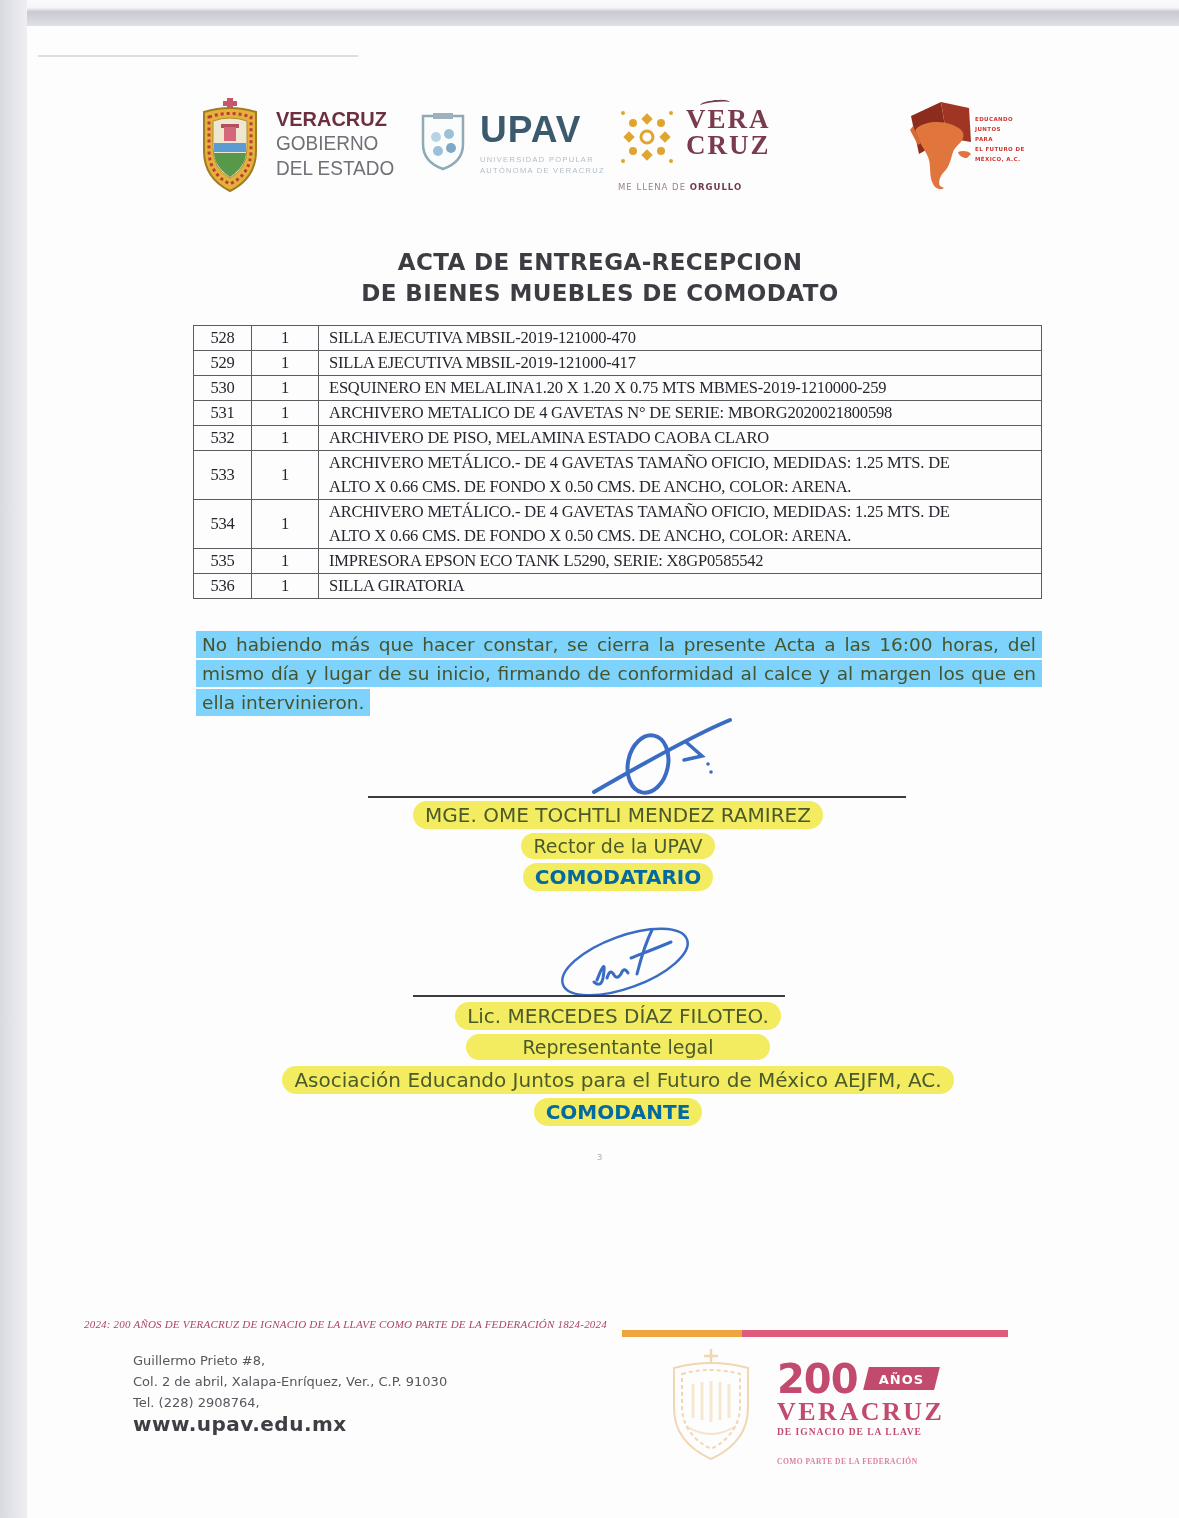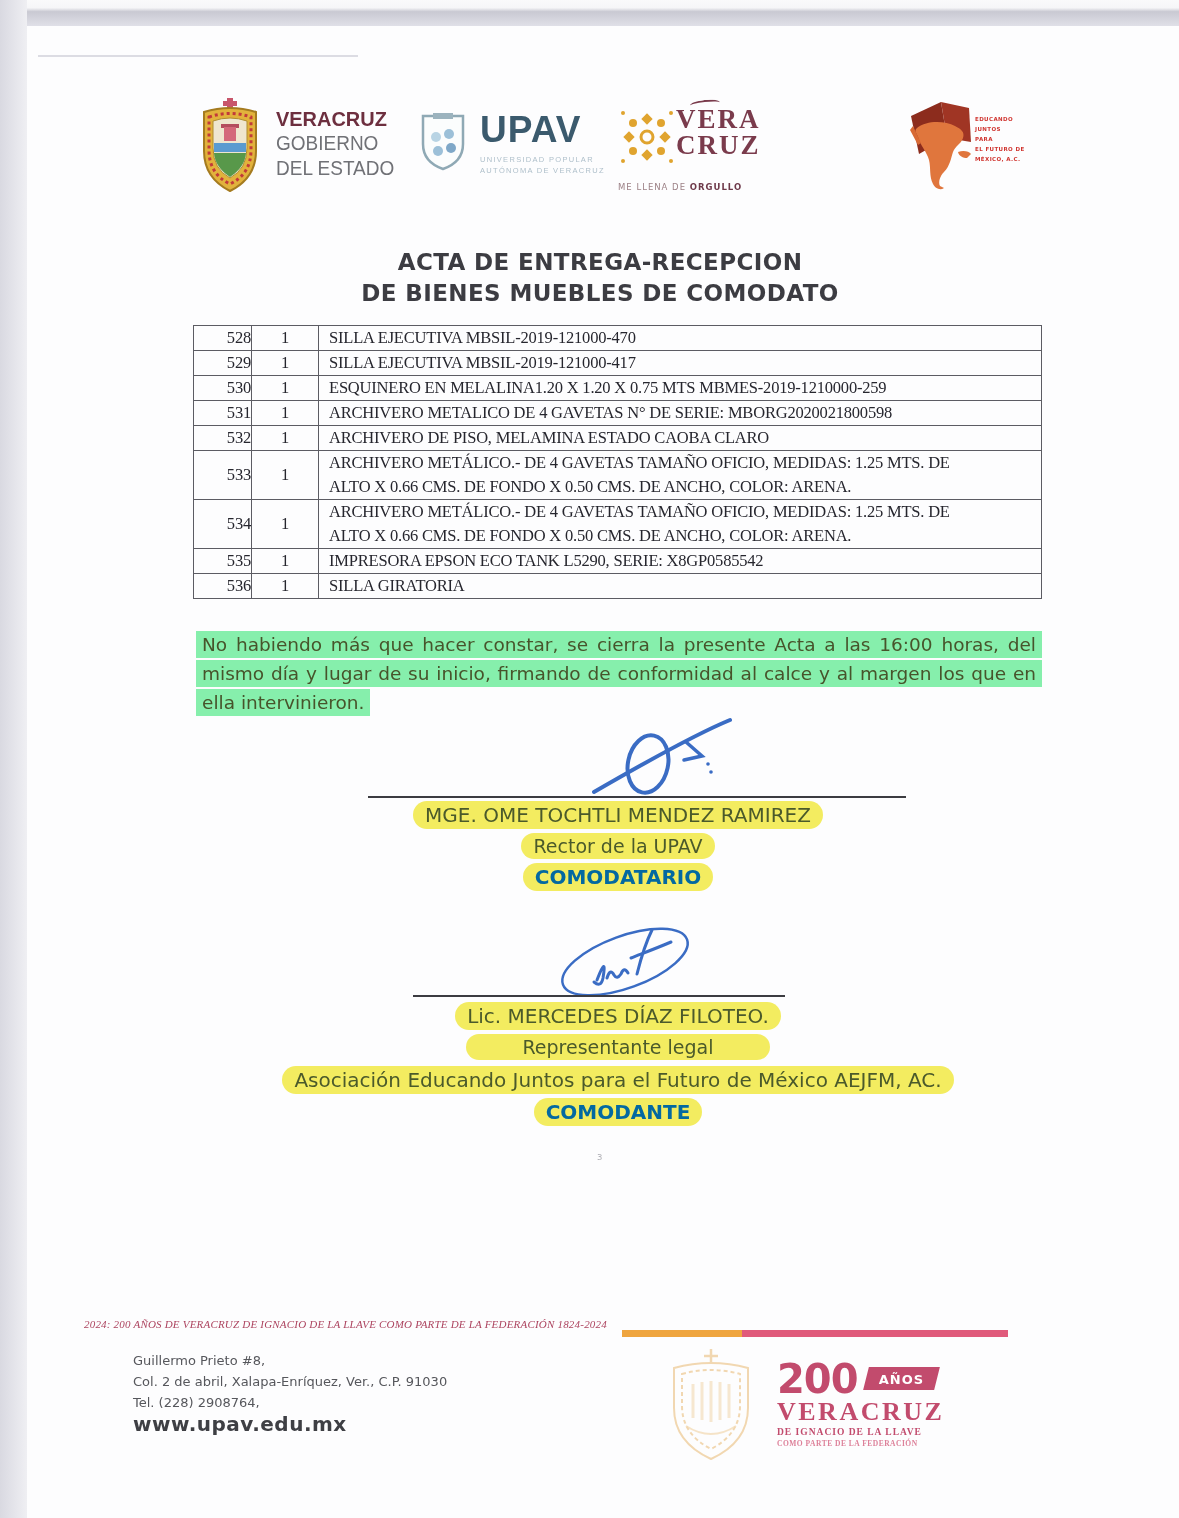--- a/index.html
+++ b/index.html
@@ -18,48 +18,48 @@
   .hdr-gov { position:absolute; left:198px; top:96px; display:flex; gap:14px; }
   .gov-text { padding-top:10px; transform:scaleX(.95); transform-origin:left; }
   .gov-brand { font-family:"Liberation Sans",sans-serif; font-weight:bold; font-size:21px; color:#6d2f3f; line-height:25px; }
   .gov-line  { font-family:"Liberation Sans",sans-serif; font-size:20px; color:#707176; line-height:25px; }
 
   .hdr-upav { position:absolute; left:420px; top:110px; display:flex; gap:14px; }
   .upav-text .upav-acronym { font-family:"Liberation Sans",sans-serif; font-weight:bold; font-size:37px; color:#3b5a6d; letter-spacing:1px; line-height:40px; }
   .upav-sub { font-family:"Liberation Sans",sans-serif; font-size:7.5px; color:#aebfca; letter-spacing:1.3px; line-height:11px; margin-top:4px; }
 
   .hdr-vc { position:absolute; left:618px; top:106px; }
-  .vc-row { display:flex; }
+  .vc-row { display:flex; gap:10px; }
   .vc-word { font-family:"Liberation Serif",serif; font-weight:bold; font-size:27px; color:#7a3b4c; line-height:26px; letter-spacing:2px; position:relative; }
   .vc-accent { position:absolute; left:14px; top:-6px; width:30px; height:8px; border-top:2.5px solid #7a3b4c; border-radius:50% 50% 0 0; transform:rotate(-6deg); }
   .vc-tag { margin-top:14px; font-size:8.5px; color:#9c8186; letter-spacing:1px; }
   .vc-tag b { color:#6e3a4a; }
 
   .hdr-aejfm { position:absolute; left:903px; top:98px; display:flex; }
   .aejfm-text { position:absolute; left:72px; top:16px; width:70px; font-size:5.5px; line-height:10px; color:#d03530; font-weight:bold; letter-spacing:.4px; }
 
   
   .title-wrap { position:absolute; left:150px; top:247px; width:900px; text-align:center; }
   .title-line { font-weight:bold; font-size:23px; color:#3c3c42; letter-spacing:.4px; line-height:31px; }
 
   
   table.inv { position:absolute; left:193px; top:325px; width:849px; border-collapse:collapse;
     font-family:"Liberation Serif",serif; font-size:16.5px; color:#26262e; letter-spacing:-0.2px; }
   table.inv td { border:1px solid #5c5c63; line-height:24px; height:25px; vertical-align:middle; }
   table.inv { border:1.5px solid #4e4e55; }
-  td.c-num { width:58px; text-align:right; }
+  td.c-num { width:58px; text-align:center; }
   td.c-qty { width:67px; text-align:center; }
   td.c-desc { padding-left:10px; padding-right:6px; white-space:pre-wrap; }
 
   
   .closing { position:absolute; left:196px; top:630px; width:846px;
     font-size:18.5px; color:#47542b; line-height:29px; }
   .para-line { min-height:29px; }
   .para-line.just { text-align:justify; text-align-last:justify; }
-  .hl { background:#86efac; box-decoration-break:clone; -webkit-box-decoration-break:clone; padding:3px 6px; }
+  .hl { background:#7dd3fc; box-decoration-break:clone; -webkit-box-decoration-break:clone; padding:3px 6px; }
 
   
   .sig-svg { position:absolute; }
   .sig-line { position:absolute; border-top:2px solid #3c3c41; }
   .sigline { position:absolute; left:168px; width:900px; text-align:center; color:#4b5a2b; font-size:20px; }
   .sigline.small { font-size:19px; }
   .sigline .cap { color:#0369a1; font-weight:bold; }
   .hl2 { background:#f3ec60; padding:2px 12px; display:inline-block;border-radius:14px; }
   .hl2.wide { padding:2px 56px; }
 
@@ -74,21 +74,21 @@
 
   .wm-svg { position:absolute; left:660px; top:1346px; opacity:.65; }
 
   .bicent { position:absolute; left:777px; top:1360px; width:250px; }
   .bicent-row { display:flex; align-items:flex-start; gap:8px; }
   .bicent-200 { font-weight:bold; font-size:40px; line-height:38px; color:#c24b6d; letter-spacing:-1px; }
   .bicent-banner { margin-top:7px; transform:skewX(-14deg); background:#c24b6d; padding:2px 13px; }
   .bicent-banner span { display:inline-block; transform:skewX(14deg); color:#fff; font-weight:bold; font-size:13px; letter-spacing:1px; }
   .bicent-state { font-family:"Liberation Serif",serif; font-weight:bold; font-size:26px; letter-spacing:2.5px; color:#c24b6d; line-height:28px; }
   .bicent-sub1 { font-family:"Liberation Serif",serif; font-weight:bold; font-size:9.5px; letter-spacing:1px; color:#c24b6d; margin-top:1px; }
-  .bicent-sub2 { font-family:"Liberation Serif",serif; font-weight:bold; font-size:7.5px; letter-spacing:.5px; color:#dd8099; margin-top:2px; }
+  .bicent-sub2 { font-family:"Liberation Serif",serif; font-weight:bold; font-size:7.5px; letter-spacing:.5px; color:#dd8099; margin-top:20px; }
 </style>
 </head>
 <body>
 
 <div class="sheet">
 
   <div class="edge-top"></div>
   <div class="edge-left"></div>
   <div class="scan-line"></div>
 

